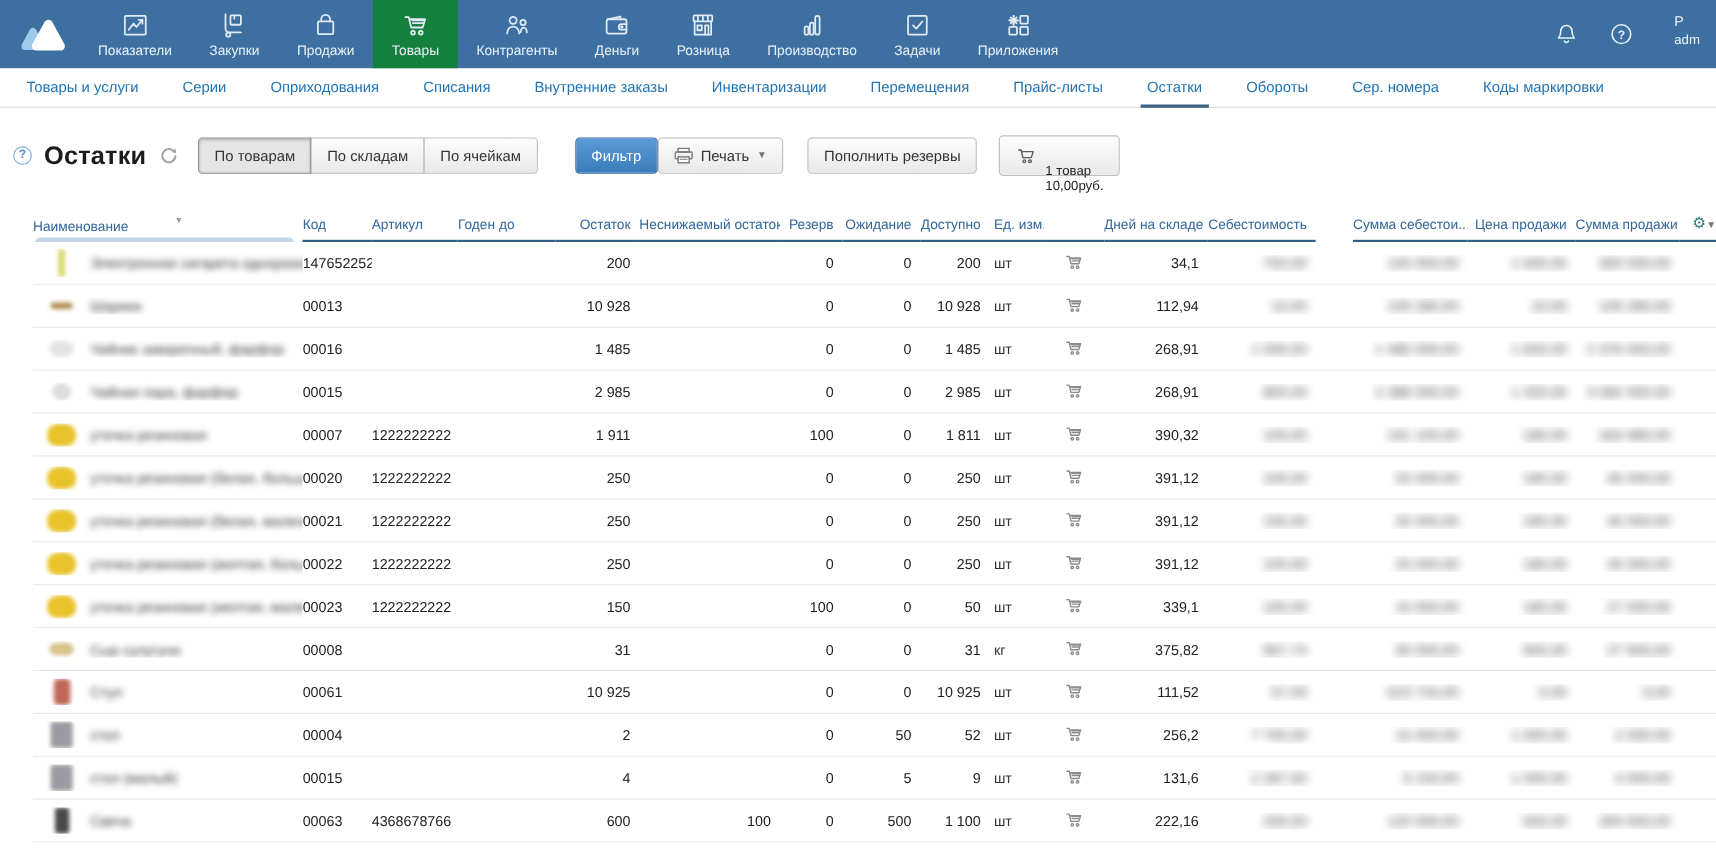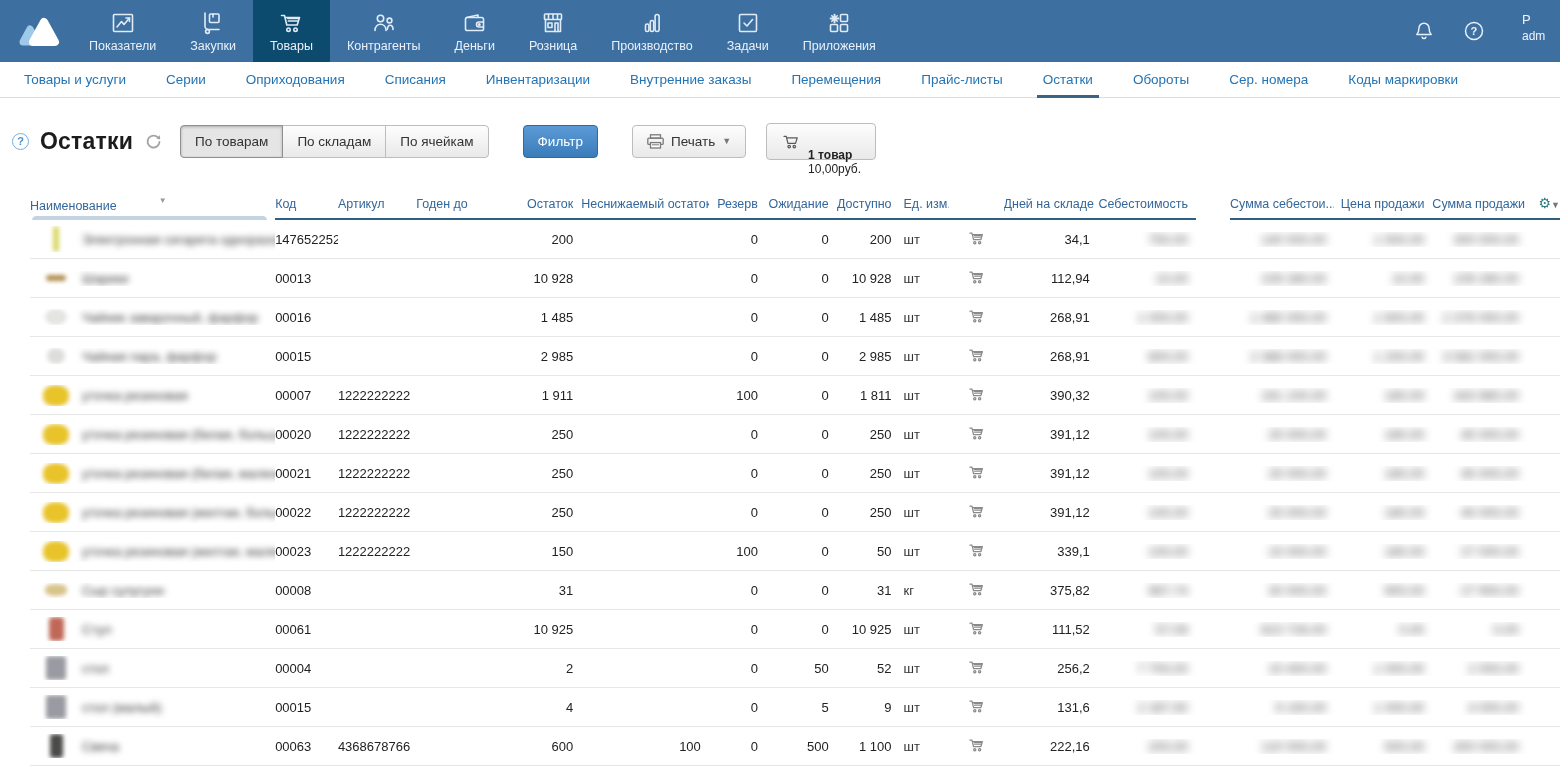--- a/index.html
+++ b/index.html
@@ -5,21 +5,21 @@
   * { margin:0; padding:0; box-sizing:border-box; }
   html,body { width:1560px; height:780px; overflow:hidden; background:#fff;
     font-family:"Liberation Sans","DejaVu Sans",sans-serif; }
 
   
   .topnav { height:62px; background:#3d70a1; display:flex; align-items:stretch; position:relative; }
   .logo { width:72px; display:flex; align-items:center; justify-content:center; }
   .nav-items { display:flex; align-items:stretch; }
   .nav-item { display:flex; flex-direction:column; align-items:center; justify-content:center;
     padding:0 17px; cursor:pointer; }
-  .nav-item.active { background:#0c4a6e; }
+  .nav-item.active { background:#15803d; }
   .nav-item .nav-label { color:#e9f1f9; font-size:12.5px; margin-top:3px; white-space:nowrap; }
   .nav-item svg, .nav-right svg { display:block; }
   .nav-right { position:absolute; right:0; top:0; height:62px; display:flex; align-items:center; gap:26px; padding-right:74px; }
   .nav-user { position:absolute; right:-8px; top:12px; width:46px; color:#eef4fa; font-size:12px; line-height:1.3;
     overflow:hidden; white-space:nowrap; }
   .nav-user .u1 { font-size:13px; }
 
   
   .subnav { height:36px; display:flex; align-items:center; border-bottom:1px solid #dcdcdc; padding:0 4px; }
   .subnav-link { color:#2374b5; font-size:13.5px; padding:0 20px; height:36px; display:flex; align-items:center;
@@ -33,26 +33,26 @@
   .page-title { font-size:23px; font-weight:bold; color:#1c1c1c; letter-spacing:.2px; }
   .refresh { margin:0 18px 0 12px; cursor:pointer; display:flex; align-items:center; }
   .btn { height:33px; background:linear-gradient(#fdfdfd,#e9e9e9); border:1px solid #bdbdbd; border-radius:4px;
     color:#333; font-size:13.5px; padding:0 14px; display:flex; align-items:center; gap:7px; cursor:pointer; white-space:nowrap; }
   .seg { display:flex; }
   .seg .btn { border-radius:0; margin-left:-1px; }
   .seg .btn:first-child { border-radius:4px 0 0 4px; margin-left:0; }
   .seg .btn:last-child { border-radius:0 4px 4px 0; }
   .seg .btn.pressed { background:#e5e5e5; border-color:#8f8f8f; box-shadow:inset 0 1px 3px rgba(0,0,0,.25); z-index:2; }
   .btn.primary { background:linear-gradient(#5b9ad6,#3a7cba); border-color:#33689b; color:#fff; margin-left:34px; }
-  .btn.print { margin-left:34px; }
+  .btn.print { }
   .btn.replenish { margin-left:22px; }
   .btn.cartbtn { margin-left:20px; height:37px; }
   .caret { font-size:9px; color:#777; }
   .cart-txt { text-align:left; font-size:12px; line-height:1.2; color:#222; }
-  .cart-txt .l1 { font-weight:bold;margin-top:42px; }
+  .cart-txt .l1 { font-weight:normal;margin-top:42px; }
 
   
   .table { margin-top:26px; padding-left:30px; font-size:13px; color:#222; }
   .thead { display:flex; align-items:flex-end; height:34px; }
   .th { color:#33679b; font-size:12.5px; padding-bottom:7px; border-bottom:2px solid #2f5f82; cursor:pointer;
     white-space:nowrap; overflow:hidden; position:relative; }
   .tr { display:flex; align-items:center; height:39px; border-bottom:1px solid #e7e7e7; cursor:pointer; }
   .td { white-space:nowrap; overflow:hidden; }
   .c-name{width:250px;} .c-code{width:64px;} .c-article{width:80px;} .c-expiry{width:90px;}
   .c-stock{width:78px;} .c-min_stock{width:130px;} .c-reserve{width:58px;} .c-awaiting{width:72px;}
@@ -102,20 +102,29 @@
         <span>
           <svg width="26" height="26" viewBox="0 0 26 26" fill="none" stroke="#e1ebf5" stroke-width="1.6" stroke-linecap="round" stroke-linejoin="round">
             <path d="M5 3v13a3.5 3.5 0 0 0 3.5 3.5H19"></path>
             <circle cx="7.5" cy="21.5" r="1.9"></circle>
             <rect x="9.5" y="4" width="9.5" height="8.5" rx="1"></rect>
             <path d="M13 4v3"></path>
           </svg>
         </span>
         <span class="nav-label">Закупки</span>
       </div>
+      <div class="nav-item">
+        <span>
+          <svg width="26" height="26" viewBox="0 0 26 26" fill="none" stroke="#e1ebf5" stroke-width="1.6" stroke-linecap="round" stroke-linejoin="round">
+            <path d="M9 9.5V7.5a4 4 0 0 1 8 0v2"></path>
+            <rect x="6" y="9.5" width="14" height="11.5" rx="1.2"></rect>
+          </svg>
+        </span>
+        <span class="nav-label">Продажи</span>
+      </div>
       <div class="nav-item active">
         <span>
           <svg width="28" height="26" viewBox="0 0 26 26" fill="none" stroke="#e1ebf5" stroke-width="1.6" stroke-linecap="round" stroke-linejoin="round">
             <path d="M3.5 5.5h3l2.3 9.5h10.4l2.3-7.5H7.5"></path>
             <line x1="9.8" y1="8.5" x2="20.3" y2="8.5"></line>
             <line x1="10.3" y1="11" x2="19.7" y2="11"></line>
             <circle cx="10.5" cy="19.7" r="1.7"></circle>
             <circle cx="17.5" cy="19.7" r="1.7"></circle>
           </svg>
         </span>
@@ -210,22 +219,22 @@
     <div class="u1">P</div>
     <div class="u2">adm</div>
   </div>
 </div>
 
 <div class="subnav" id="subnav">
     <div class="subnav-link">Товары и услуги</div>
     <div class="subnav-link">Серии</div>
     <div class="subnav-link">Оприходования</div>
     <div class="subnav-link">Списания</div>
+    <div class="subnav-link">Внутренние заказы</div>
     <div class="subnav-link">Инвентаризации</div>
-    <div class="subnav-link">Внутренние заказы</div>
     <div class="subnav-link">Перемещения</div>
     <div class="subnav-link">Прайс-листы</div>
     <div class="subnav-link active">Остатки</div>
     <div class="subnav-link">Обороты</div>
     <div class="subnav-link">Сер. номера</div>
     <div class="subnav-link">Коды маркировки</div>
   </div>
 
 <div class="toolbar">
   <div class="help-circle">?</div>
@@ -247,20 +256,23 @@
   <button class="btn print">
     <svg width="17" height="15" viewBox="0 0 17 15">
       <rect x="3.5" y="0.8" width="10" height="3.4" fill="none" stroke="#7a7a7a" stroke-width="1.3"></rect>
       <rect x="0.8" y="4.2" width="15.4" height="6.2" rx="1" fill="none" stroke="#7a7a7a" stroke-width="1.3"></rect>
       <rect x="3.5" y="8.6" width="10" height="5.4" fill="#fff" stroke="#7a7a7a" stroke-width="1.3"></rect>
       <line x1="5" y1="10.8" x2="12" y2="10.8" stroke="#7a7a7a" stroke-width="1"></line>
     </svg>
     <span>Печать</span>
     <span class="caret">▼</span>
   </button>
+  <button class="btn replenish">
+    <span>Пополнить резервы</span>
+  </button>
   <button class="btn cartbtn">
     <svg width="20" height="19" viewBox="0 0 26 26" fill="none" stroke="#5a5a5a" stroke-width="1.7" stroke-linecap="round" stroke-linejoin="round">
       <path d="M3.5 6h3l2.3 9.5h10.4l2.3-7.5H7.5"></path>
       <circle cx="10.5" cy="20" r="1.7"></circle>
         <circle cx="17.5" cy="20" r="1.7"></circle>
     </svg>
     <span class="cart-txt">
       <div class="l1">1 товар</div>
       <div class="l2">10,00руб.</div>
     </span>

